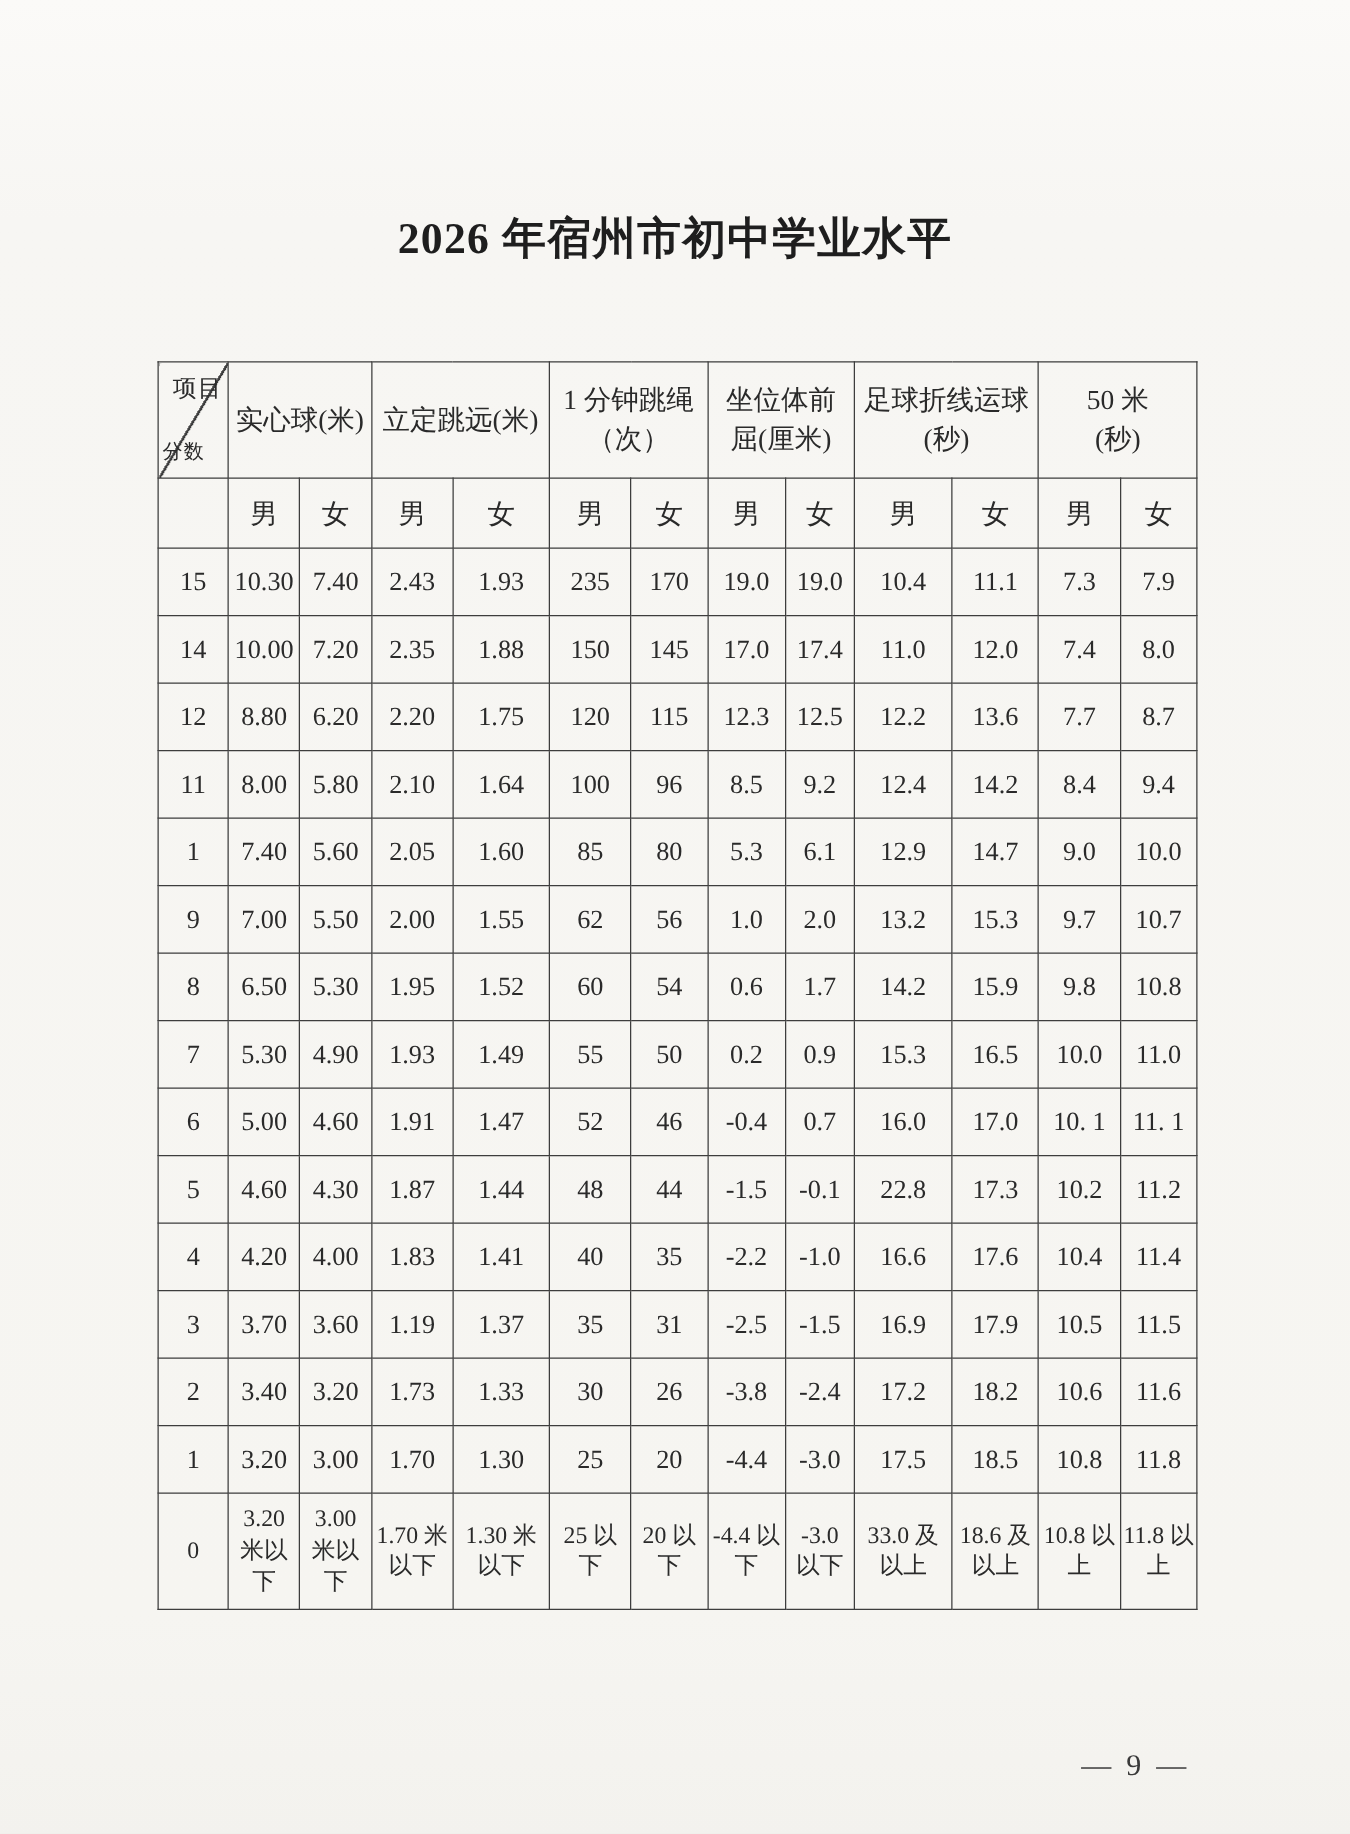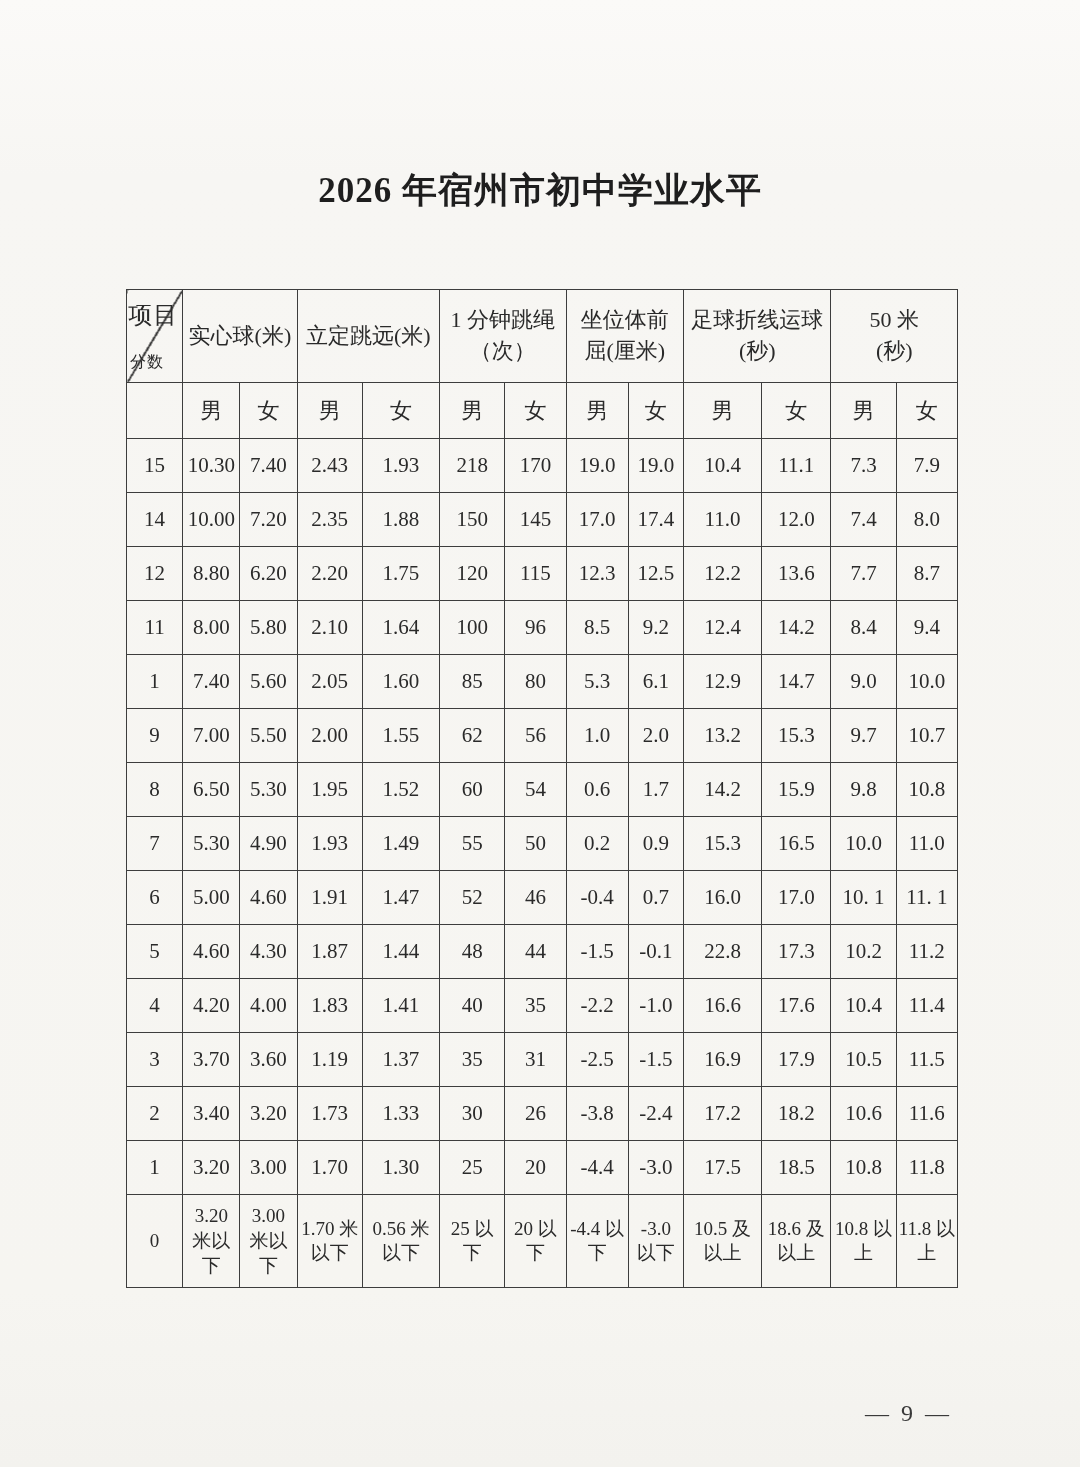--- a/index.html
+++ b/index.html
@@ -68,21 +68,21 @@
   th.corner {
     position:relative;
     background-image:linear-gradient(to bottom right,
       transparent calc(50% - 1px),
       #3d3d3d calc(50% - 1px),
       #3d3d3d calc(50% + 1px),
       transparent calc(50% + 1px));
   }
   th.corner .corner-top {
     position:absolute; top:9px; right:4px;
-    font-size:24px; letter-spacing:1px;
+    font-size:19px; letter-spacing:1px;
   }
   th.corner .corner-bottom {
     position:absolute; bottom:9px; left:3px;
     font-size:16px; letter-spacing:1px;
   }
   .page-number {
     position:absolute;
     right:128px; bottom:40px;
     font-size:24px;
     letter-spacing:3px;
@@ -148,21 +148,21 @@
           <th>女</th>
         </tr>
     </thead>
     <tbody id="table-body">
         <tr>
           <td>15</td>
           <td>10.30</td>
           <td>7.40</td>
           <td>2.43</td>
           <td>1.93</td>
-          <td>218</td>
+          <td>235</td>
           <td>170</td>
           <td>19.0</td>
           <td>19.0</td>
           <td>10.4</td>
           <td>11.1</td>
           <td>7.3</td>
           <td>7.9</td>
         </tr>
         <tr>
           <td>14</td>
@@ -357,26 +357,26 @@
           <td>17.5</td>
           <td>18.5</td>
           <td>10.8</td>
           <td>11.8</td>
         </tr>
         <tr class="zero-row">
           <td>0</td>
           <td>3.20 米以下</td>
           <td>3.00 米以下</td>
           <td>1.70 米以下</td>
-          <td>0.56 米以下</td>
+          <td>1.30 米以下</td>
           <td>25 以下</td>
           <td>20 以下</td>
           <td>-4.4 以下</td>
           <td>-3.0 以下</td>
-          <td>10.5 及以上</td>
+          <td>33.0 及以上</td>
           <td>18.6 及以上</td>
           <td>10.8 以上</td>
           <td>11.8 以上</td>
         </tr>
       </tbody>
   </table>
 
   <div class="page-number">— 9 —</div>
 
 </div>

